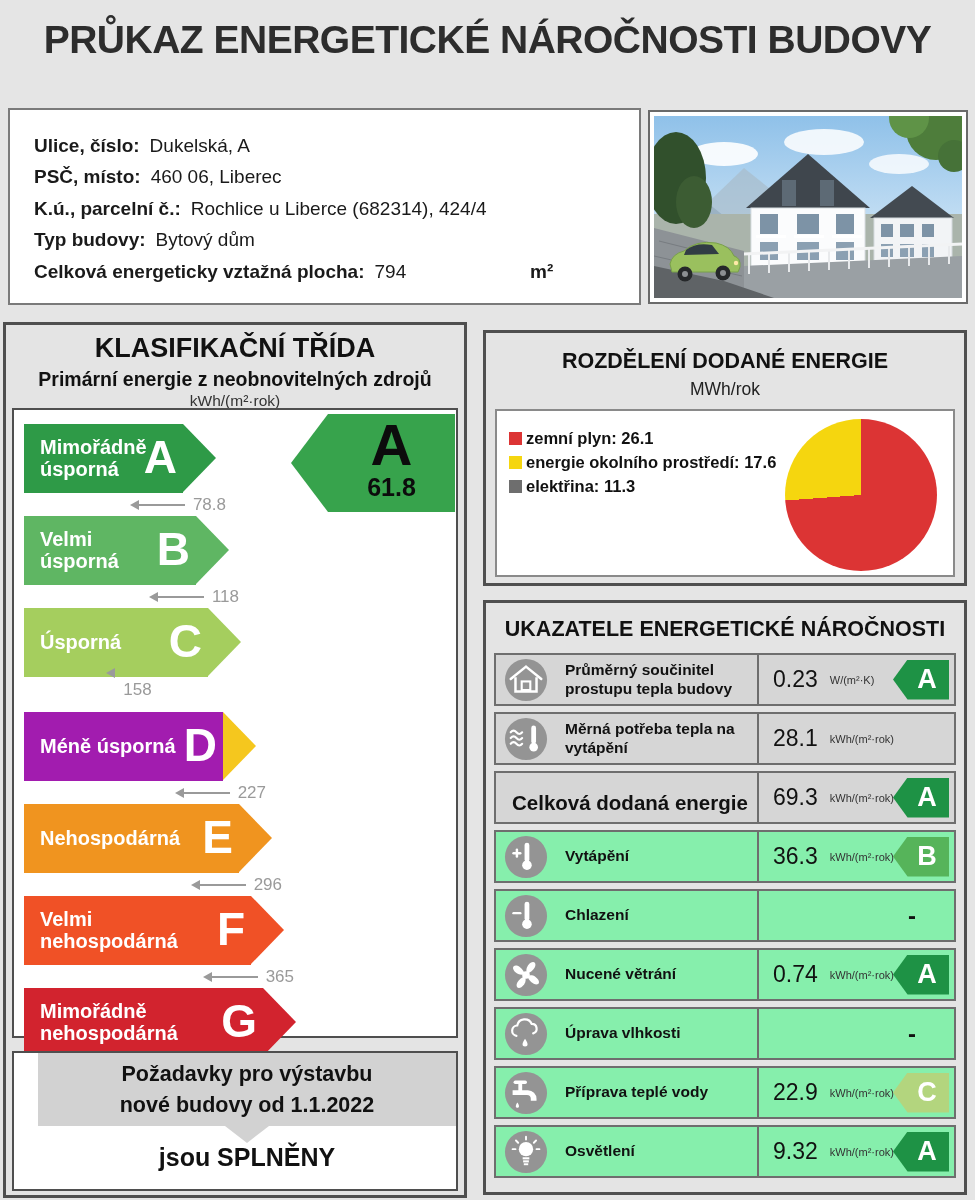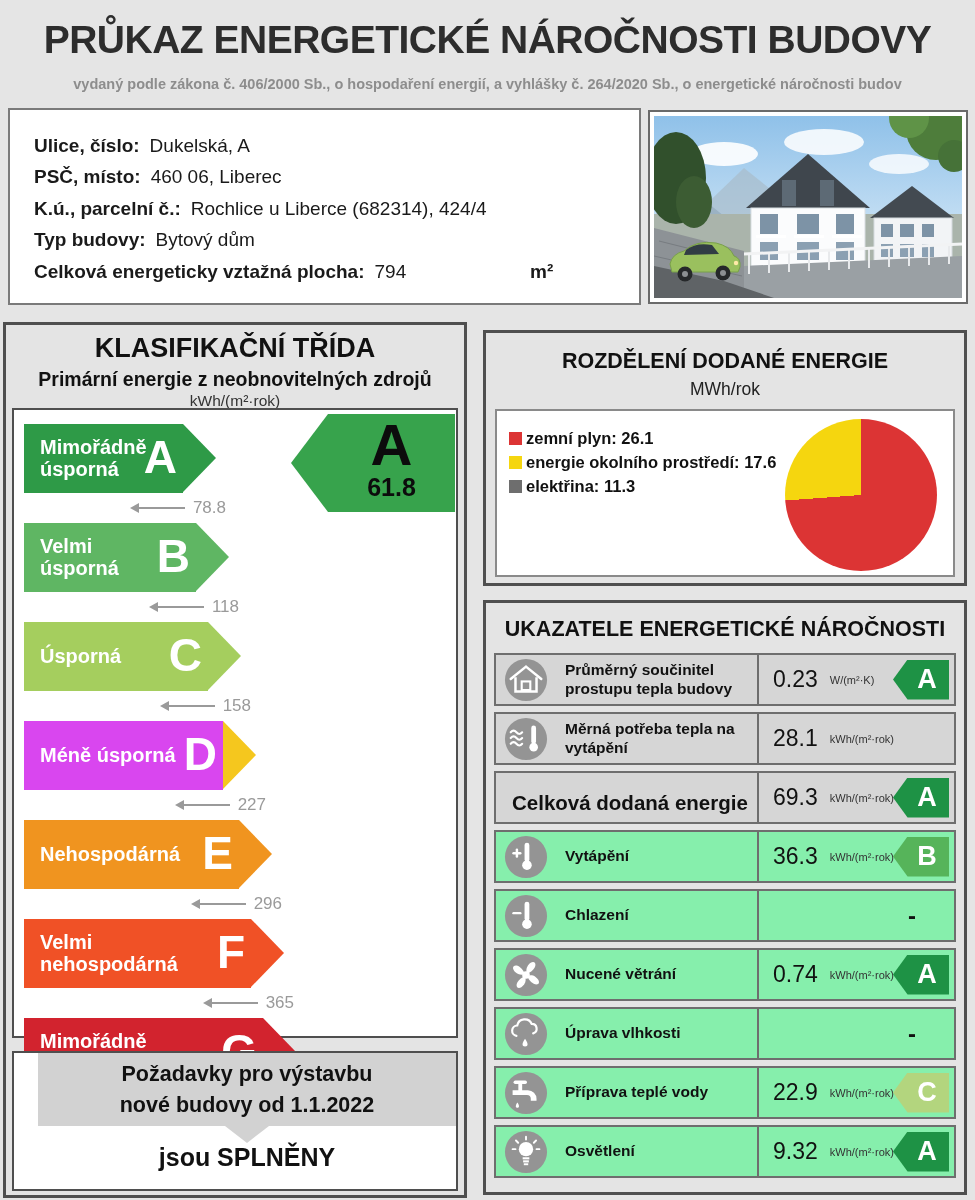--- a/index.html
+++ b/index.html
@@ -27,21 +27,21 @@
   .klass-t2{position:absolute;top:43px;width:100%;text-align:center;font-size:19.5px;font-weight:bold;color:#111;}
   .klass-t3{position:absolute;top:67px;width:100%;text-align:center;font-size:15.5px;color:#333;}
   .arrows-box{position:absolute;left:6px;top:83px;width:446px;height:630px;
     background:#fff;border:2px solid #4f4f4f;box-sizing:border-box;padding:14px 0 0 10px;}
   .class-arrow{position:relative;height:69px;display:flex;align-items:center;}
   .class-arrow::after{content:"";position:absolute;left:100%;top:0;
     border-left:33px solid transparent;border-top:34.5px solid transparent;border-bottom:34.5px solid transparent;}
   .class-label{padding-left:16px;font-size:20px;font-weight:bold;color:#fff;line-height:1.08;}
   .class-letter{position:absolute;right:6px;top:0;height:69px;line-height:67px;
     font-size:46px;font-weight:bold;color:#fff;}
-  .threshold-row{height:30px;display:flex;align-items:center;justify-content:flex-end;gap:8px;}
+  .threshold-row{height:23px;display:flex;align-items:center;justify-content:flex-end;gap:8px;}
   .th-line{position:relative;width:46px;height:2px;background:#9a9a9a;}
   .th-line::before{content:"";position:absolute;right:100%;top:-4px;
     border-right:9px solid #9a9a9a;border-top:5px solid transparent;border-bottom:5px solid transparent;}
   .th-num{font-size:17px;color:#9a9a9a;}
   .rating-arrow{position:absolute;top:4px;right:1px;width:127px;height:98px;text-align:center;}
   .rating-arrow::before{content:"";position:absolute;right:100%;top:0;
     border-right:37px solid transparent;border-top:49px solid transparent;border-bottom:49px solid transparent;}
   .rating-letter{display:block;font-size:58px;line-height:58px;margin-top:2px;font-weight:bold;color:#0c0c0c;}
   .rating-value{display:block;font-size:25px;line-height:26px;font-weight:bold;color:#0c0c0c;}
   .req-box{position:absolute;left:6px;top:726px;width:446px;height:140px;
@@ -84,21 +84,20 @@
     display:flex;align-items:center;justify-content:center;padding-left:12px;box-sizing:border-box;
     color:#fff;font-size:27px;font-weight:bold;}
   .ind-dash{position:absolute;right:38px;font-size:24px;font-weight:bold;color:#111;}
 </style>
 <style>.rating-arrow::before{border-right-color:#37a34c !important;}</style><style>.arrow-0::after{border-left-color:#2e9a47;}.arrow-1::after{border-left-color:#5fb663;}.arrow-2::after{border-left-color:#a5ce5e;}.arrow-3::after{border-left-color:#f5c71e;}.arrow-4::after{border-left-color:#f0941f;}.arrow-5::after{border-left-color:#f05126;}.arrow-6::after{border-left-color:#d2232e;}</style></head>
 <body>
 
 <div class="page">
 
   <div class="hdr-title">PRŮKAZ ENERGETICKÉ NÁROČNOSTI BUDOVY</div>
-  <div class="hdr-sub">vydaný podle zákona č. 406/2000 Sb., o hospodaření energií, a vyhlášky č. 264/2020 Sb., o energetické náročnosti budov</div>
 
   <div class="info-box" id="info-box">
       <div class="info-row">
         <span class="info-lbl">Ulice, číslo:</span>
         <span class="info-val">Dukelská, A</span>
       </div>
       <div class="info-row">
         <span class="info-lbl">PSČ, místo:</span>
         <span class="info-val">460 06, Liberec</span>
       </div>
@@ -221,25 +220,25 @@
           <span class="class-letter">B</span>
         </div>
         <div class="threshold-row" style="width: 215px;">
           <span class="th-line"></span>
           <span class="th-num">118</span>
         </div>
         <div class="class-arrow arrow-2" style="width: 184px; background: rgb(165, 206, 94);">
           <div class="class-label"><span>Úsporná</span></div>
           <span class="class-letter">C</span>
         </div>
-        <div class="threshold-row" style="width: 227px;">
+        <div class="threshold-row" style="width: 227px; flex-direction: column;">
           <span class="th-line"></span>
           <span class="th-num">158</span>
         </div>
-        <div class="class-arrow arrow-3" style="width: 199px; background: #d946ef;">
+        <div class="class-arrow arrow-3" style="width: 199px; background: #a21caf; margin-top: 12px;">
           <div class="class-label"><span>Méně úsporná</span></div>
           <span class="class-letter">D</span>
         </div>
         <div class="threshold-row" style="width: 242px;">
           <span class="th-line"></span>
           <span class="th-num">227</span>
         </div>
         <div class="class-arrow arrow-4" style="width: 215px; background: rgb(240, 148, 31);">
           <div class="class-label"><span>Nehospodárná</span></div>
           <span class="class-letter">E</span>

